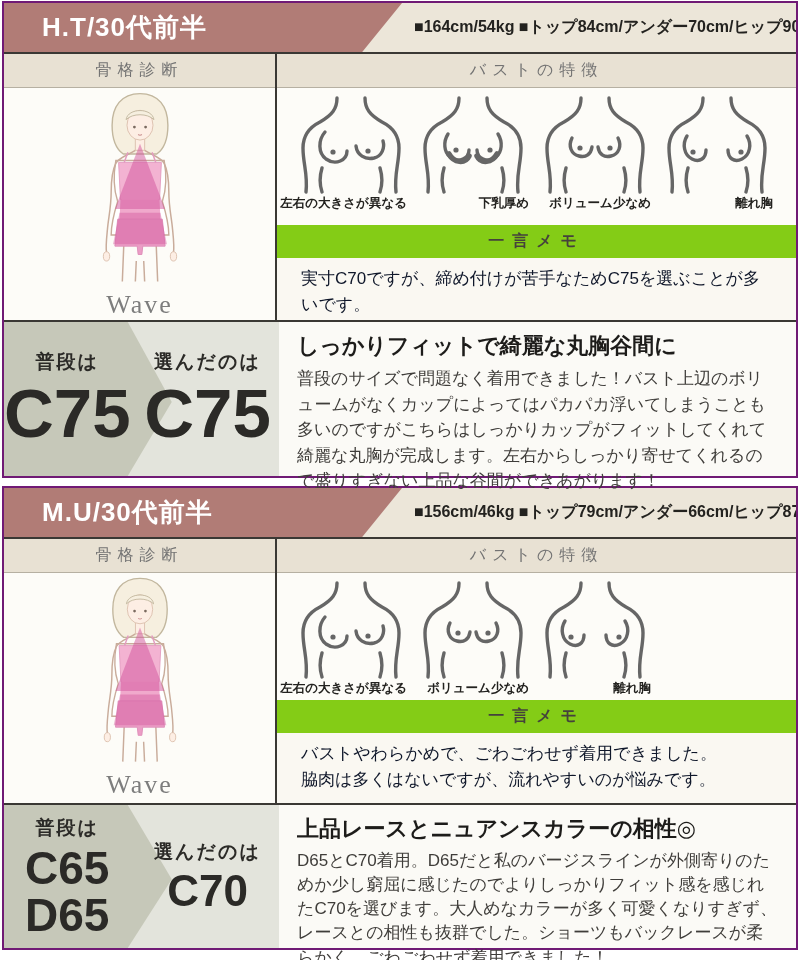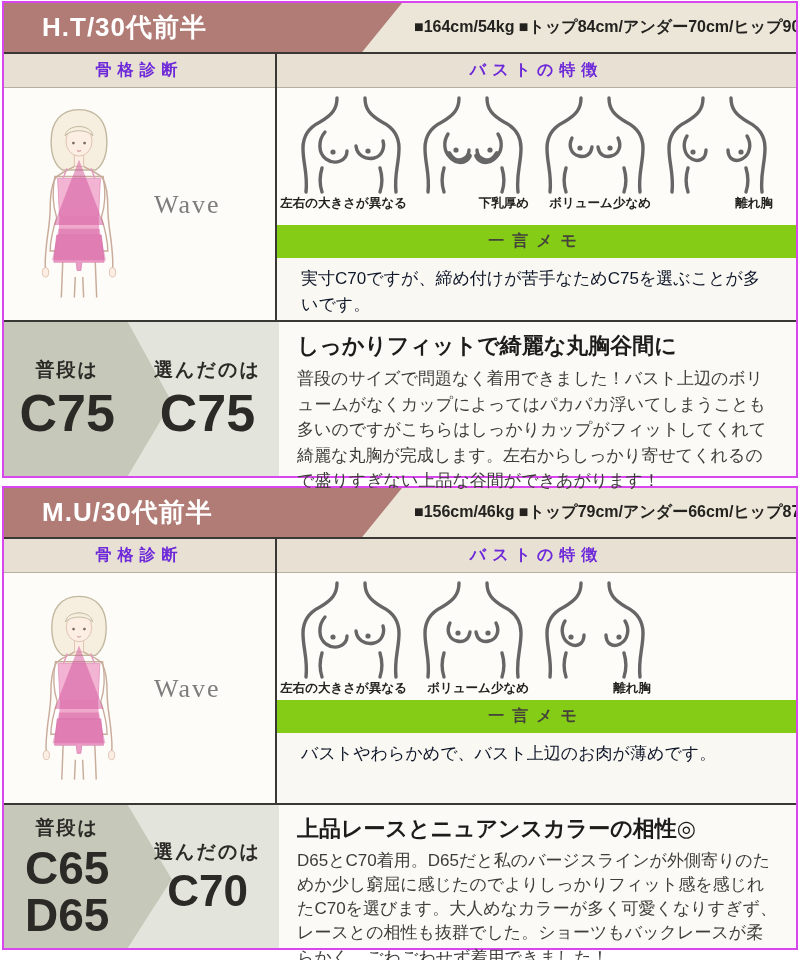--- a/index.html
+++ b/index.html
@@ -1,39 +1,39 @@
 <!DOCTYPE html>
 <html><head>
 <meta charset="utf-8">
 <style>
   * { box-sizing: border-box; }
   html, body { margin: 0; padding: 0; background: #ffffff; }
   body { width: 800px; font-family: "Liberation Sans", "DejaVu Sans", sans-serif; }
   .page { width: 800px; height: 960px; background: #fff; padding: 1px 2px; }
 
-  .card { border: 2px solid #d946ef; margin-bottom: 8px; background: #fbfaf6; }
+  .card { border: 2px solid #701a75; margin-bottom: 8px; background: #fbfaf6; }
 
   
   .hdr { height: 51px; background: #ece6d9; border-bottom: 2px solid #3a3834; display: flex; align-items: stretch; }
   .hdr-name { width: 398px; background: #b17c76; clip-path: polygon(0 0, 100% 0, 90% 100%, 0 100%);
               color: #ffffff; font-weight: bold; font-size: 26px; letter-spacing: 1px;
               display: flex; align-items: center; padding-left: 38px; flex-shrink: 0; }
   .hdr-stats { flex: 1; display: flex; align-items: center; font-weight: bold; font-size: 16px;
                color: #23221f; padding-left: 12px; white-space: nowrap; overflow: hidden; }
 
   
   .mid { display: grid; grid-template-columns: 273px 1fr; }
   .mid-left { border-right: 2px solid #3a3834; display: flex; flex-direction: column; background: #fdfcf8; }
   .mid-right { display: flex; flex-direction: column; background: #fdfcf8; }
 
   .sub { height: 34px; background: #e8e1d3; border-bottom: 1px solid #b6b0a2;
          display: flex; align-items: center; justify-content: center;
-         font-size: 16px; font-weight: 700; letter-spacing: 6px; color: #6d28d9; }
-
-  .diag-body { flex: 1; display: flex; flex-direction: row; align-items: center; justify-content: flex-start; }
+         font-size: 16px; font-weight: 400; letter-spacing: 6px; color: #737373; }
+
+  .diag-body { flex: 1; display: flex; flex-direction: column; align-items: center; justify-content: flex-start; }
   .wave-label { font-family: "Liberation Serif", "DejaVu Serif", serif; font-size: 26px; color: #7d7d7d;
                 letter-spacing: 2px; margin-top: 2px; }
 
   .bust-area { display: flex; align-items: flex-start; padding: 8px 4px 0 8px; }
   .c1 .bust-area { height: 137px; }
   .c2 .bust-area { height: 127px; }
   .bust-fig { width: 122px; display: flex; flex-direction: column; align-items: flex-end; }
   .bust-fig svg { display: block; }
   .bust-label { font-size: 12.5px; font-weight: bold; color: #23221f; white-space: nowrap; margin-top: 1px; }
 
@@ -48,21 +48,21 @@
   .c1 .bottom { height: 156px; }
   .c2 .bottom { height: 145px; }
   .size-panel { width: 275px; position: relative; background: #e3e4dc; flex-shrink: 0; }
   .size-dark { position: absolute; inset: 0; background: #c6c8b9;
                clip-path: polygon(0 0, 45% 0, 61% 52%, 45% 100%, 0 100%); }
   .usual-block { position: absolute; left: 0; top: 0; bottom: 0; width: 46%;
                  display: flex; flex-direction: column; align-items: center; justify-content: center; }
   .chosen-block { position: absolute; right: 0; top: 0; bottom: 0; width: 52%;
                   display: flex; flex-direction: column; align-items: center; justify-content: center; }
   .size-caption { font-size: 19px; font-weight: bold; color: #2b2a27; letter-spacing: 2px; margin-bottom: 4px; }
-  .size-value { font-size: 52px; font-weight: bold; color: #2b2a27; line-height: 1.02; }
+  .size-value { font-size: 69px; font-weight: bold; color: #2b2a27; line-height: 1.02; }
   .c2 .size-value { font-size: 46px; }
   .c2 .chosen-block .size-value { font-size: 44px; }
 
   .review { flex: 1; background: #fbfaf6; padding: 9px 18px 2px 18px; }
   .review-title { font-size: 22px; font-weight: bold; color: #1d1c1a; margin-bottom: 5px; }
   .review-body { font-size: 17px; line-height: 1.5; color: #3f3d3a; }
   .c2 .review-body { line-height: 1.42; }
 
   .fig-stroke { stroke: #666; stroke-width: 3.4; fill: none; stroke-linecap: round; }
   .fig-thick  { stroke: #666; stroke-width: 5.5; fill: none; stroke-linecap: round; }
@@ -240,21 +240,22 @@
           </div>
           <div class="bust-fig">
             <svg width="112" height="98" viewBox="0 0 112 98">
                 <use href="#bust-wide-set"></use>
               </svg>
             <div class="bust-label">離れ胸</div>
           </div>
         </div>
         <div class="memo-head">一言メモ</div>
         <div class="memo-text">
-          <div>バストやわらかめで、バスト上辺のお肉が薄めです。</div>
+          <div>バストやわらかめで、ごわごわせず着用できました。</div>
+          <div>脇肉は多くはないですが、流れやすいのが悩みです。</div>
         </div>
       </div>
     </div>
 
     <div class="bottom">
       <div class="size-panel">
         <div class="size-dark"></div>
         <div class="usual-block">
           <div class="size-caption">普段は</div>
           <div class="size-value">C65</div>

